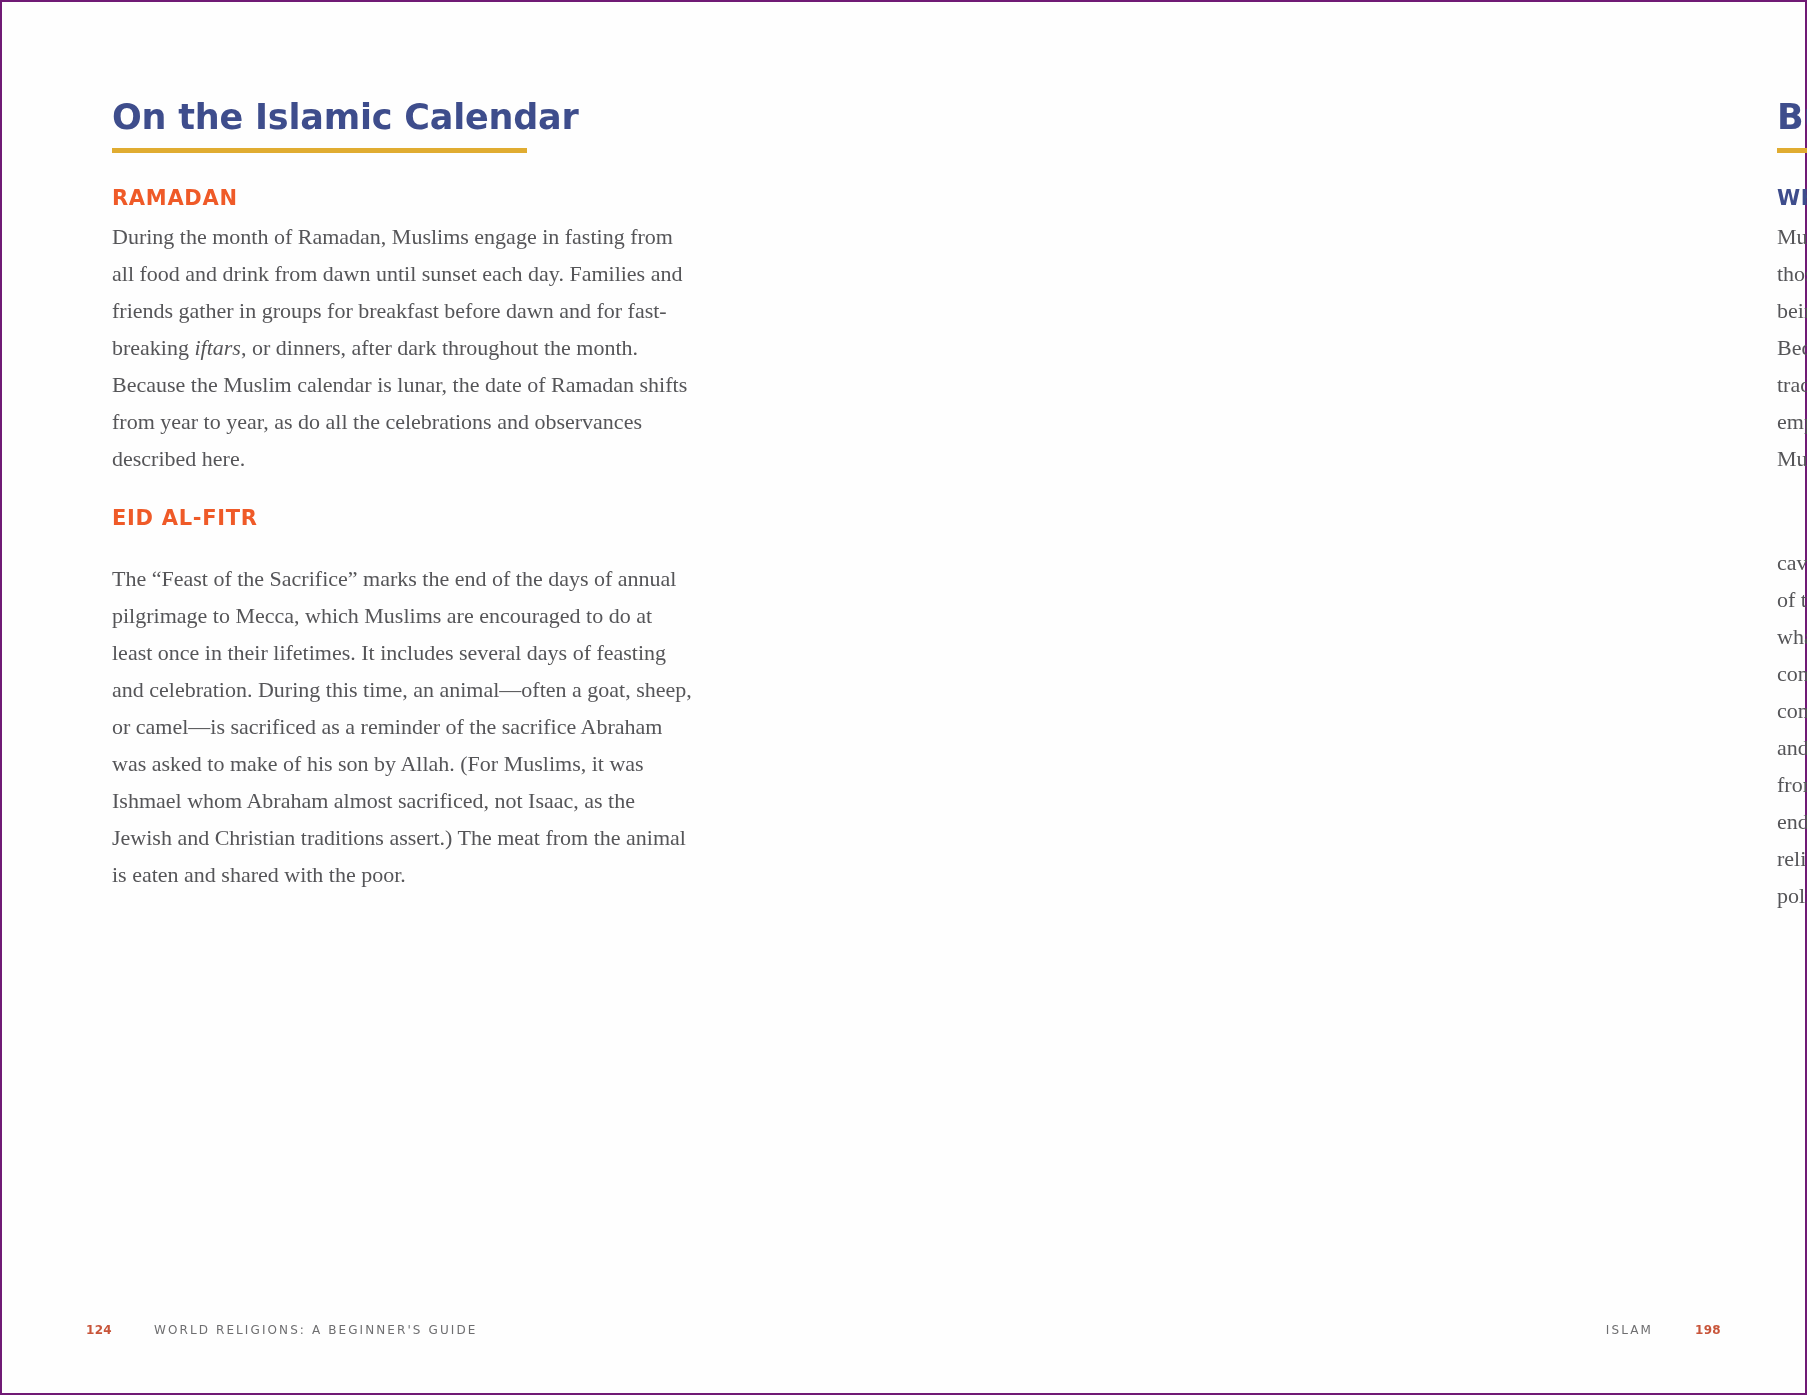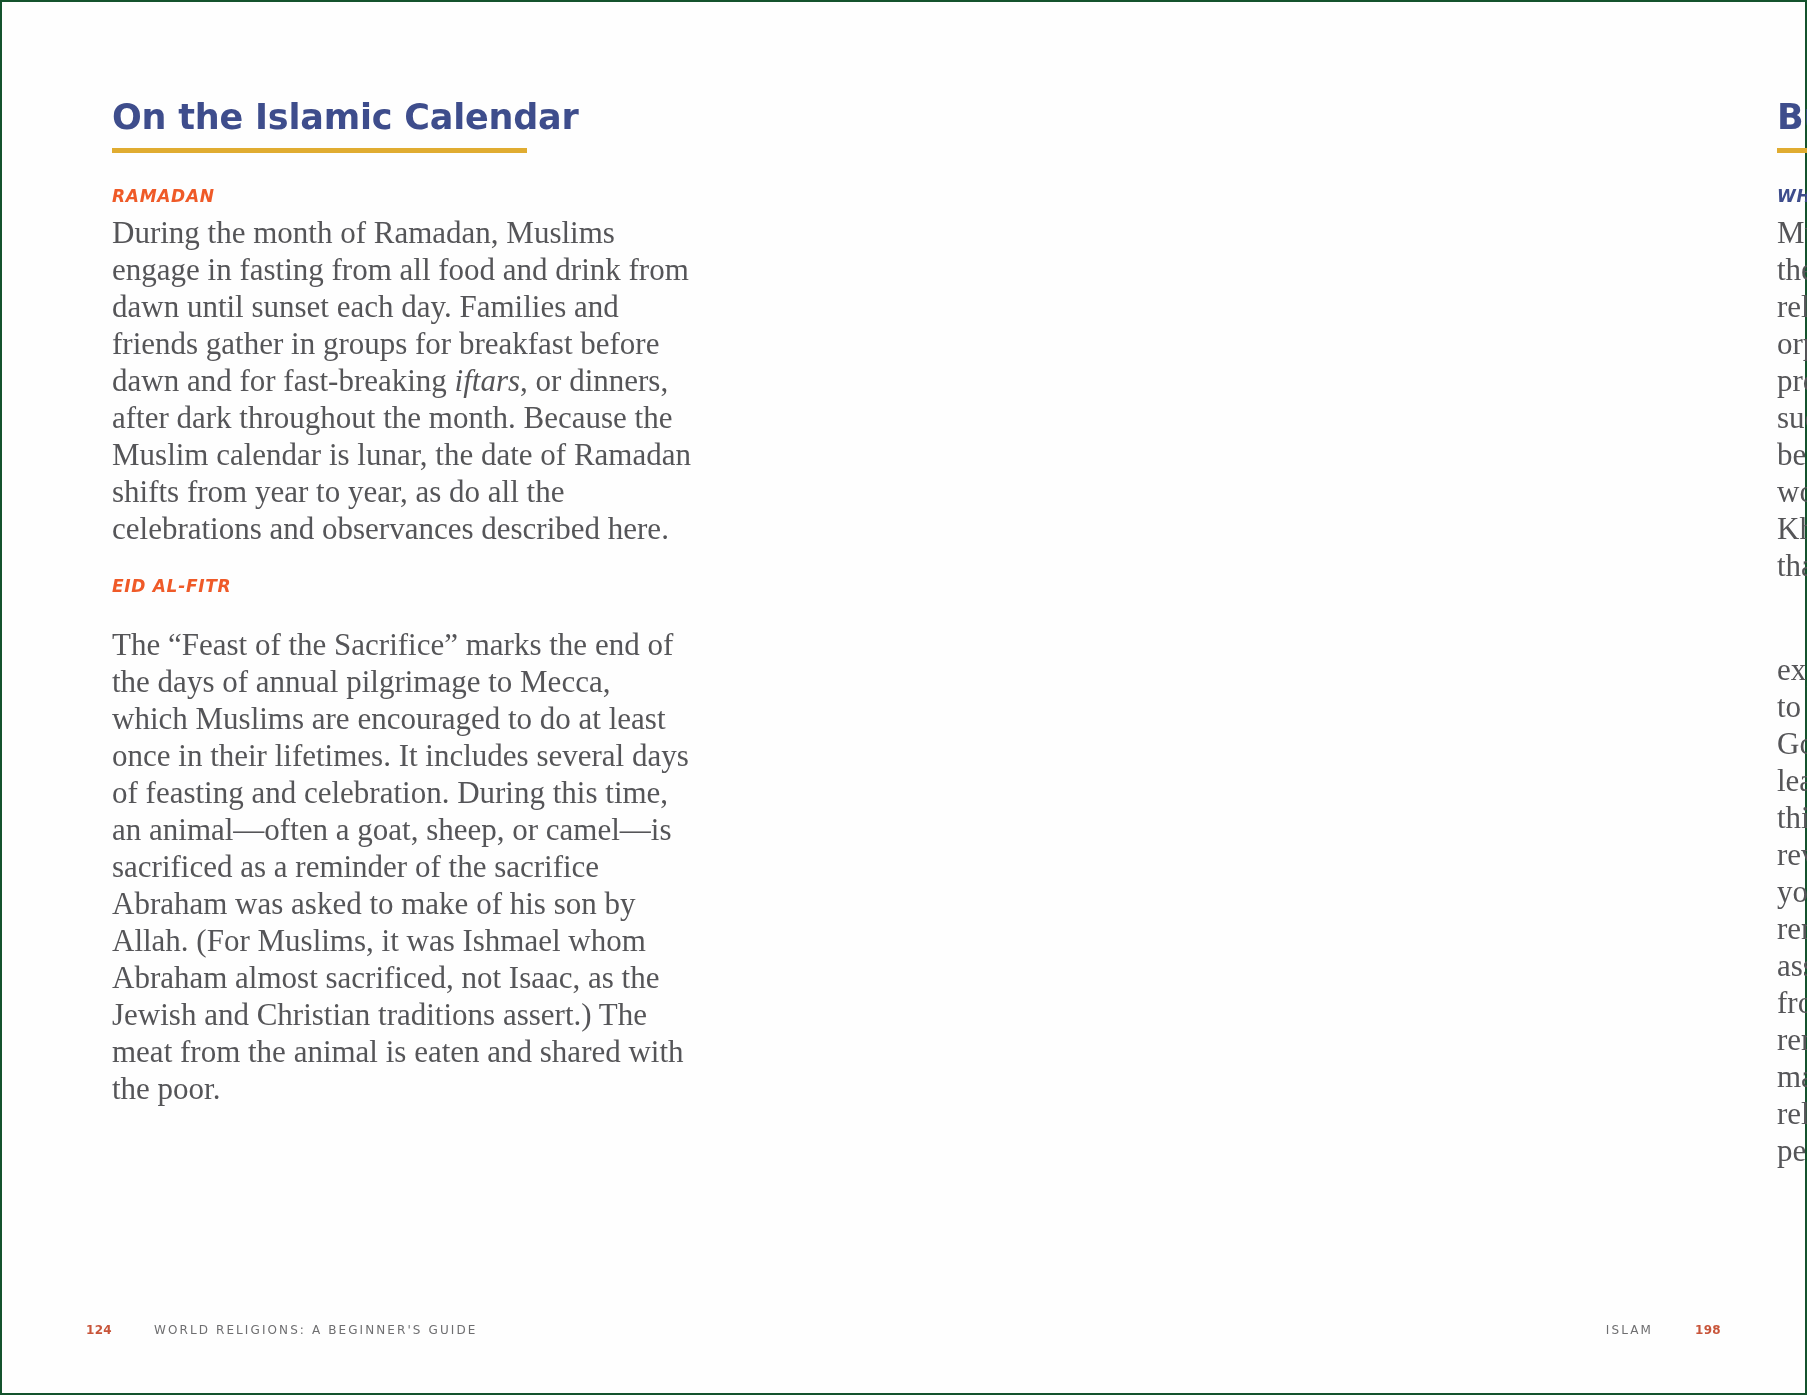--- a/index.html
+++ b/index.html
@@ -15,21 +15,21 @@
     color: #4c4c4c;
     overflow: hidden;
     box-sizing: border-box;
   }
 
   .page {
     position: relative;
     width: 1807px;
     height: 1395px;
     background: #fefefe;
-    border: 2px solid #14532d;
+    border: 2px solid #701a75;
     box-sizing: border-box;
   }
 
   .spread {
     position: absolute;
     left: 0;
     top: 0;
     width: 100%;
     height: 100%;
     display: flex;
@@ -75,33 +75,32 @@
     background: #e0ac31;
     margin-top: 11px;
     margin-bottom: 34px;
   }
   .title-rule.left-rule { width: 415px; }
   .title-rule.right-rule { width: 325px; }
 
   .subhead {
     font-family: "DejaVu Sans", sans-serif;
     font-weight: bold;
-    font-size: 17px;
+    font-size: 21px;
     letter-spacing: 0.7px;
     line-height: 1.1;
     margin: 0 0 8px 0;
     text-transform: uppercase;
-    font-style: italic;
   }
   .subhead-orange { color: #ef5a28; }
   .subhead-blue { color: #3e4d8c; }
 
   .body-para {
     font-family: "Liberation Serif", serif;
-    font-size: 31px;
+    font-size: 22px;
     line-height: 37px;
     color: #555558;
     margin: 0 0 26px 0;
     text-align: left;
     -webkit-font-smoothing: antialiased;
   }
   .body-para:last-child { margin-bottom: 0; }
 
   .body-para.tight { margin-bottom: 30px; }
 

